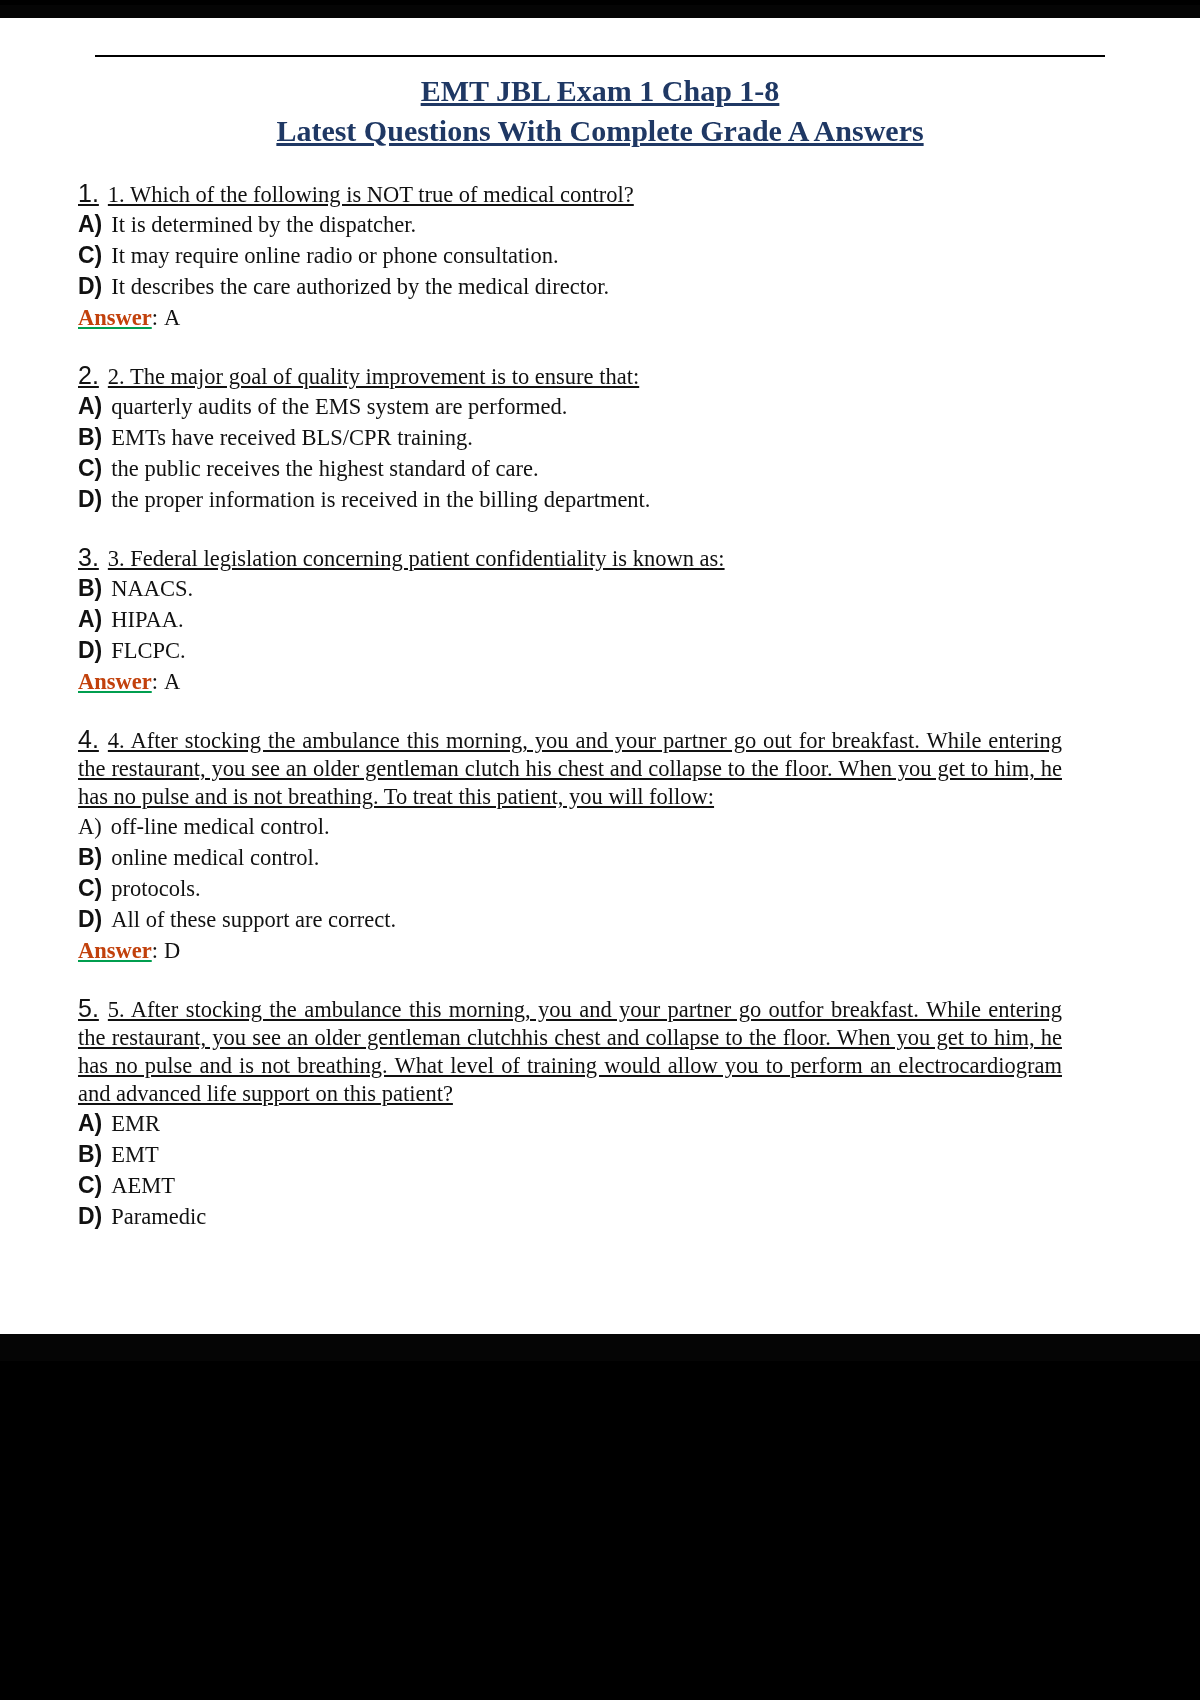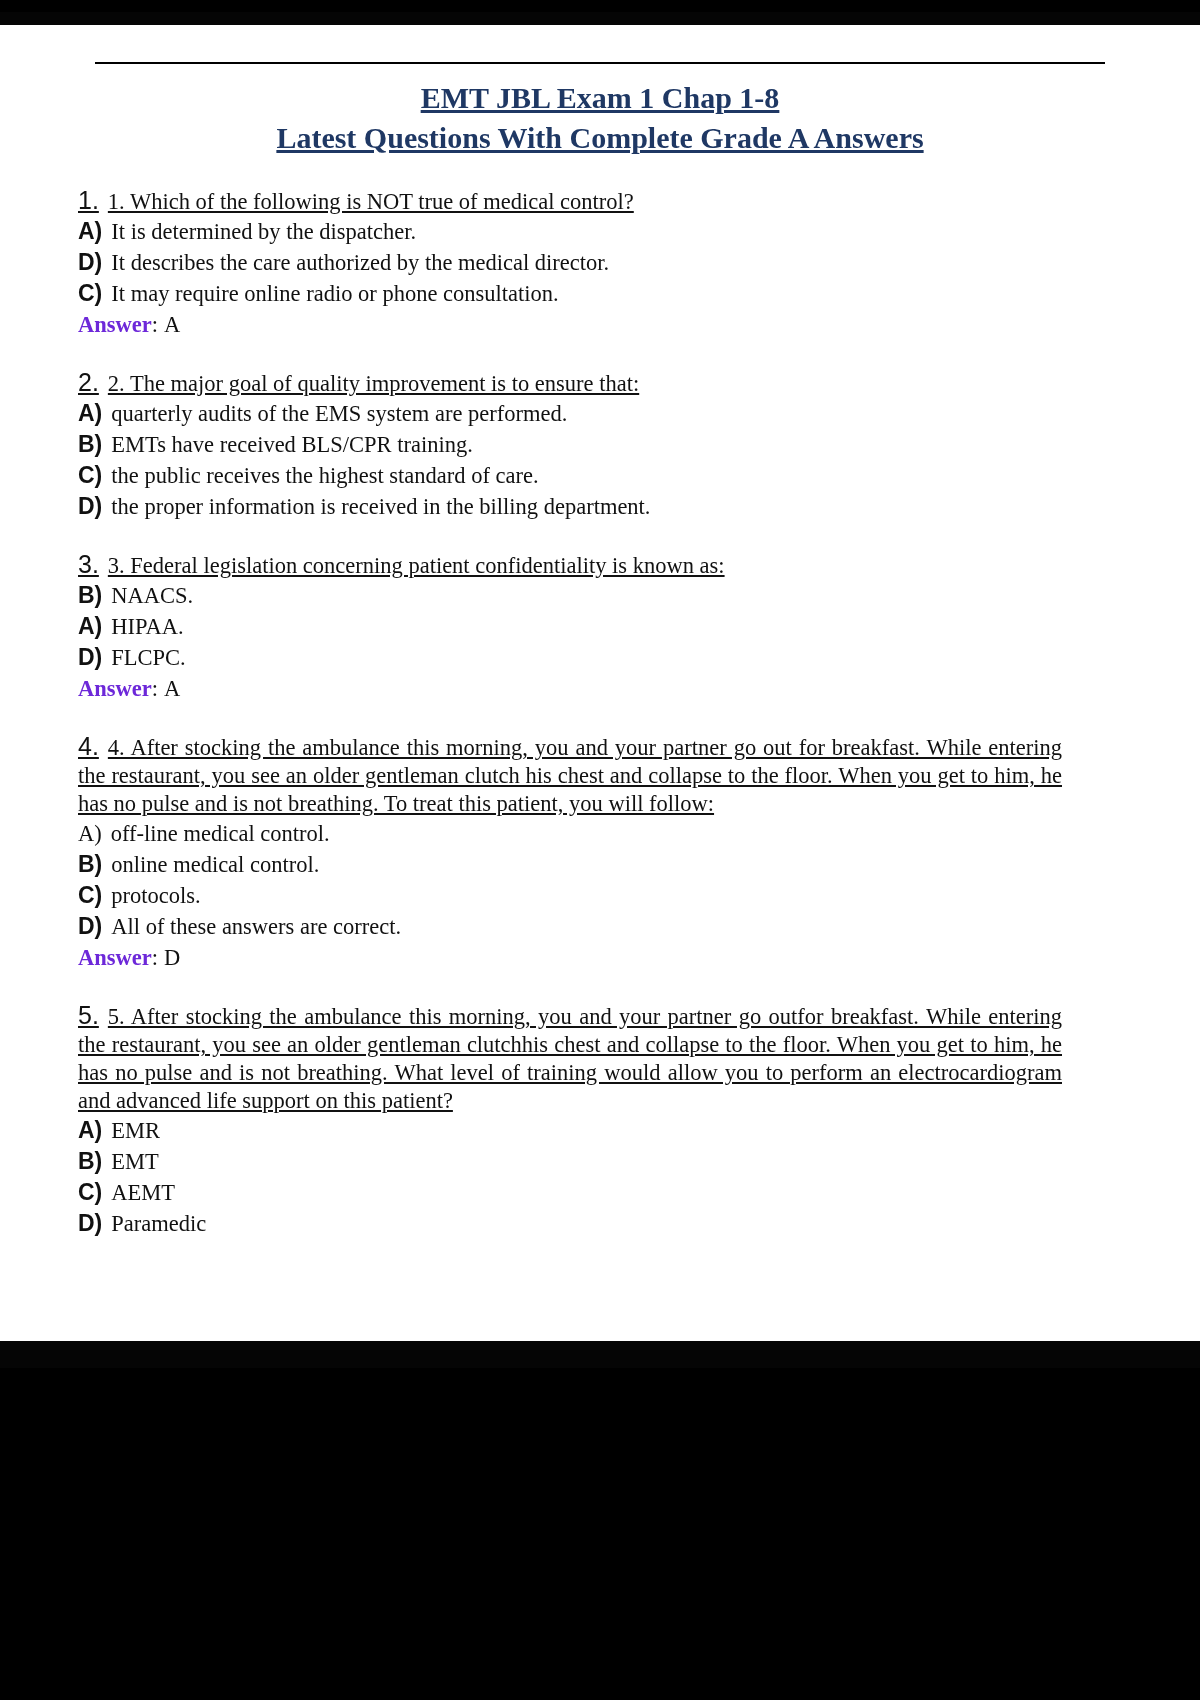--- a/index.html
+++ b/index.html
@@ -4,21 +4,21 @@
 <style>
   html, body { margin: 0; padding: 0; background: #000; }
   .page {
     position: relative;
     width: 1200px;
     height: 1356px;
     background: #ffffff;
     font-family: "Liberation Serif", serif;
     color: #111111;
     overflow: hidden;
-    margin: 12px auto;
+    margin: 5px auto;
   }
   .bar-top {
     position: absolute; top: 0; left: 0; right: 0;
     height: 13px; background: #050505;
   }
   .bar-bottom {
     position: absolute; bottom: 0; left: 0; right: 0;
     height: 27px; background: #050505;
   }
   .rule {
@@ -68,22 +68,23 @@
     font-family: "Liberation Serif", serif;
     font-weight: normal;
     font-size: 22.5px;
   }
   .answer-line {
     margin: 0;
     font-size: 22.5px;
     line-height: 31px;
   }
   .answer-label {
-    color: #6d28d9;
+    color: #c2410c;
     font-weight: bold;
+    text-decoration: underline;
     text-decoration-color: #009E4F;
   }
   .answer-sep { margin-right: 6px; }
 </style>
 </head>
 <body>
 
 <div class="page">
   <div class="bar-top"></div>
 
@@ -92,22 +93,22 @@
   <div class="titles">
     <p class="title-line">EMT JBL Exam 1 Chap 1-8</p>
     <p class="title-line">Latest Questions With Complete Grade A Answers</p>
   </div>
 
   <div class="content">
 
     <div class="q-block">
       <p class="question"><span class="qnum">1.</span><span>1. Which of the following is NOT true of medical control?</span></p>
       <p class="option"><span class="opt-letter">A)</span><span>It is determined by the dispatcher.</span></p>
+      <p class="option"><span class="opt-letter">C)</span><span>It may require online radio or phone consultation.</span></p>
       <p class="option"><span class="opt-letter">D)</span><span>It describes the care authorized by the medical director.</span></p>
-      <p class="option"><span class="opt-letter">C)</span><span>It may require online radio or phone consultation.</span></p>
       <p class="answer-line"><span class="answer-label">Answer</span><span class="answer-sep">:</span><span>A</span></p>
     </div>
 
     <div class="q-block">
       <p class="question"><span class="qnum">2.</span><span>2. The major goal of quality improvement is to ensure that:</span></p>
       <p class="option"><span class="opt-letter">A)</span><span>quarterly audits of the EMS system are performed.</span></p>
       <p class="option"><span class="opt-letter">B)</span><span>EMTs have received BLS/CPR training.</span></p>
       <p class="option"><span class="opt-letter">C)</span><span>the public receives the highest standard of care.</span></p>
       <p class="option"><span class="opt-letter">D)</span><span>the proper information is received in the billing department.</span></p>
     </div>
@@ -118,21 +119,21 @@
       <p class="option"><span class="opt-letter">A)</span><span>HIPAA.</span></p>
       <p class="option"><span class="opt-letter">D)</span><span>FLCPC.</span></p>
       <p class="answer-line"><span class="answer-label">Answer</span><span class="answer-sep">:</span><span>A</span></p>
     </div>
 
     <div class="q-block">
       <p class="question"><span class="qnum">4.</span><span>4. After stocking the ambulance this morning, you and your partner go out for breakfast. While entering the restaurant, you see an older gentleman clutch his chest and collapse to the floor. When you get to him, he has no pulse and is not breathing. To treat this patient, you will follow:</span></p>
       <p class="option"><span class="opt-letter plain">A)</span><span>off-line medical control.</span></p>
       <p class="option"><span class="opt-letter">B)</span><span>online medical control.</span></p>
       <p class="option"><span class="opt-letter">C)</span><span>protocols.</span></p>
-      <p class="option"><span class="opt-letter">D)</span><span>All of these answers are correct.</span></p>
+      <p class="option"><span class="opt-letter">D)</span><span>All of these support are correct.</span></p>
       <p class="answer-line"><span class="answer-label">Answer</span><span class="answer-sep">:</span><span>D</span></p>
     </div>
 
     <div class="q-block">
       <p class="question"><span class="qnum">5.</span><span>5. After stocking the ambulance this morning, you and your partner go outfor breakfast. While entering the restaurant, you see an older gentleman clutchhis chest and collapse to the floor. When you get to him, he has no pulse and is not breathing. What level of training would allow you to perform an electrocardiogram and advanced life support on this patient?</span></p>
       <p class="option"><span class="opt-letter">A)</span><span>EMR</span></p>
       <p class="option"><span class="opt-letter">B)</span><span>EMT</span></p>
       <p class="option"><span class="opt-letter">C)</span><span>AEMT</span></p>
       <p class="option"><span class="opt-letter">D)</span><span>Paramedic</span></p>
     </div>

